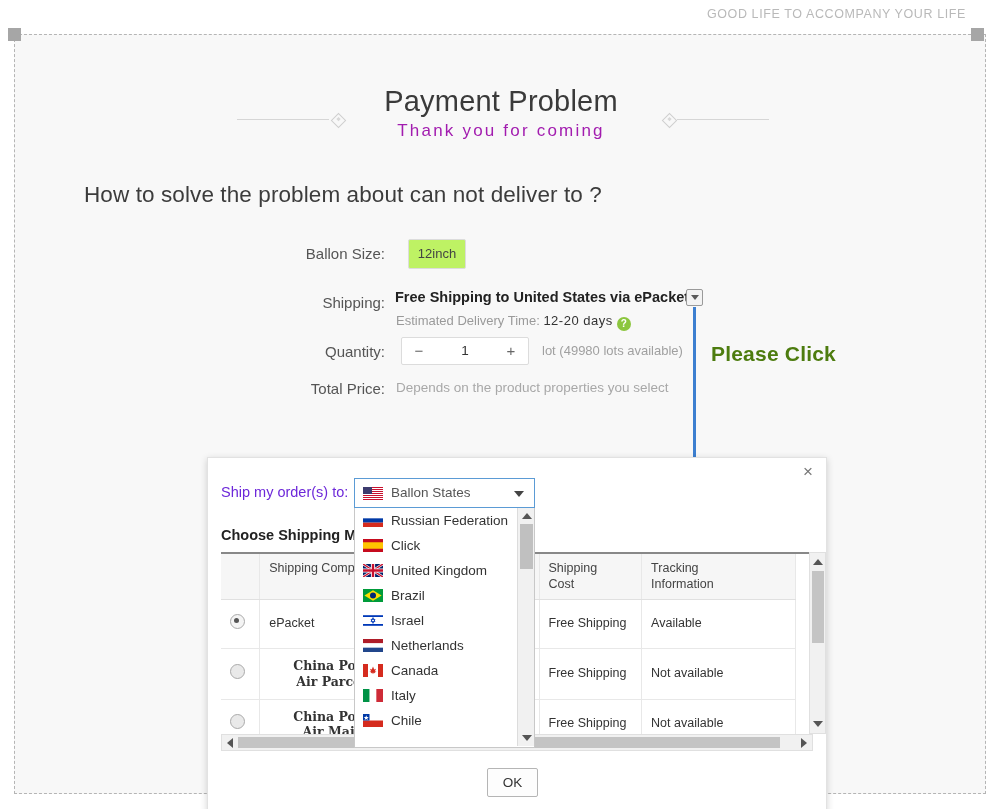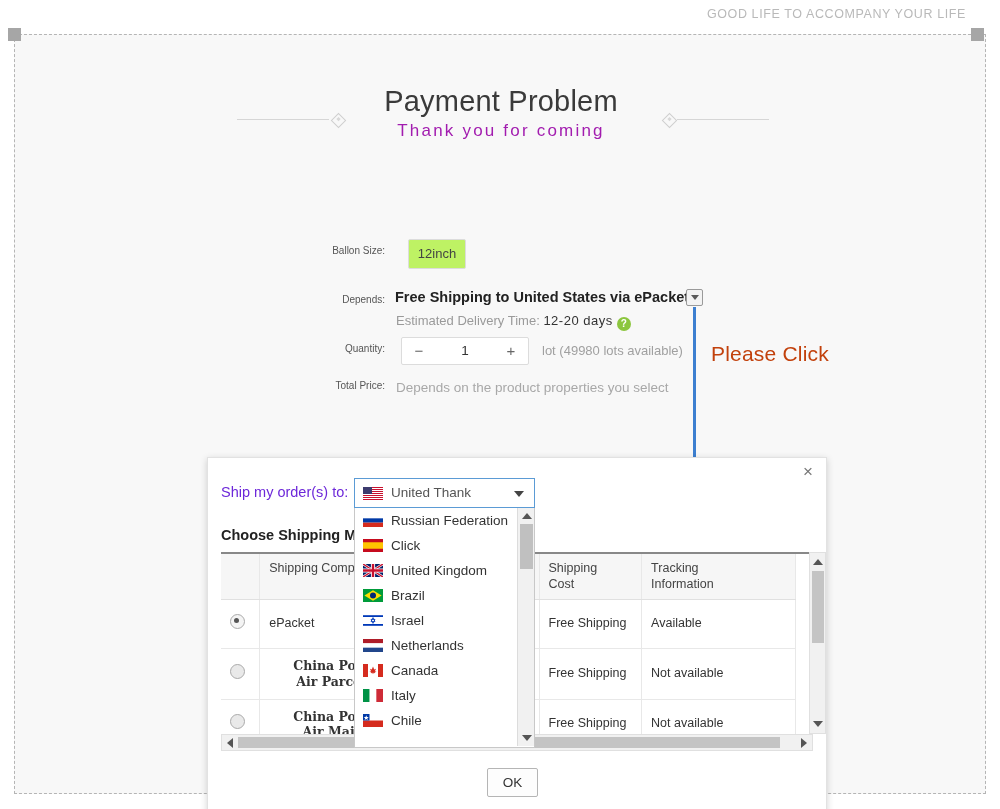--- a/index.html
+++ b/index.html
@@ -59,21 +59,21 @@
   .deco.left .dia{left:96px;}
   .deco.right{left:644px;width:110px;}
   .deco.right .line{left:18px;}
   .deco.right .dia{left:5px;}
 
   .question{
     position:absolute;left:69px;top:147px;
     font-size:22.5px;color:#3c3c3c;letter-spacing:.1px;
   }
   .prop-label{
-    position:absolute;text-align:right;color:#555;font-size:10px;
+    position:absolute;text-align:right;color:#555;font-size:15px;
   }
   .size-box{
     position:absolute;left:393px;top:204px;width:56px;height:28px;
     border:1px solid #dcdcdc;background:#bef264;border-radius:2px;
     font-size:13px;color:#444;line-height:28px;text-align:center;
   }
   .ship-value{
     position:absolute;left:380px;top:254px;
     font-size:14.5px;color:#222;font-weight:bold;white-space:nowrap;
   }
@@ -121,22 +121,22 @@
   
   .arrow-line{
     position:absolute;left:678px;top:272px;width:3px;height:160px;background:#3d7fd0;
   }
   .arrow-head{
     position:absolute;left:670px;top:428px;width:0;height:0;
     border-left:10px solid transparent;border-right:10px solid transparent;
     border-top:16px solid #3d7fd0;
   }
   .please-click{
-    position:absolute;left:696px;top:307px;font-size:21px;color:#c2410c;
-    font-weight:normal;letter-spacing:.2px;
+    position:absolute;left:696px;top:307px;font-size:21px;color:#4d7c0f;
+    font-weight:bold;letter-spacing:.2px;
   }
   
   .modal{
     position:absolute;left:192px;top:422px;width:618px;height:364px;
     background:#ffffff;border:1px solid #e2e2e2;
     box-shadow:0 2px 7px rgba(0,0,0,.18);
   }
   .modal-close{
     position:absolute;right:9px;top:5px;width:18px;height:18px;
     font-size:17px;color:#777;line-height:18px;text-align:center;cursor:pointer;
@@ -273,25 +273,26 @@
         <i></i>
       </div>
   </div>
   <div class="deco right">
     <div class="line"></div>
     <div class="dia">
         <i></i>
       </div>
   </div>
 
+  <div class="question">How to solve the problem about can not deliver to ?</div>
 
   <div class="prop-label" style="left:280px;top:210px;width:90px;">Ballon Size:</div>
   <div class="size-box">12inch</div>
 
-  <div class="prop-label" style="left:280px;top:259px;width:90px;">Depends:</div>
+  <div class="prop-label" style="left:280px;top:259px;width:90px;">Shipping:</div>
   <div class="ship-value">Free Shipping to United States via ePacket</div>
   <div class="ship-caret"></div>
 
   <div class="edt">
     <span>Estimated Delivery Time:</span>
     <b>12-20 days</b><span class="help-icon">?</span>
   </div>
 
   <div class="prop-label" style="left:280px;top:308px;width:90px;">Quantity:</div>
   <div class="qty-box">
@@ -397,21 +398,21 @@
           <rect y="0" width="20" height="1"></rect>
             <rect y="2" width="20" height="1"></rect>
           <rect y="4" width="20" height="1"></rect>
             <rect y="6" width="20" height="1"></rect>
           <rect y="8" width="20" height="1"></rect>
             <rect y="10" width="20" height="1"></rect>
           <rect y="12" width="20" height="1"></rect>
         </g>
         <rect width="9" height="7" fill="#3c3b6e"></rect>
       </svg>
-      <div class="cs-text">United Thank</div>
+      <div class="cs-text">Ballon States</div>
       <div class="cs-arrow"></div>
     </div>
 
     <div class="country-list">
 
       <div class="cl-item">
         <svg class="fl" viewBox="0 0 20 13">
           <rect width="20" height="4.33" fill="#fff"></rect>
             <rect y="4.33" width="20" height="4.33" fill="#0039a6"></rect>
             <rect y="8.66" width="20" height="4.34" fill="#d52b1e"></rect>

